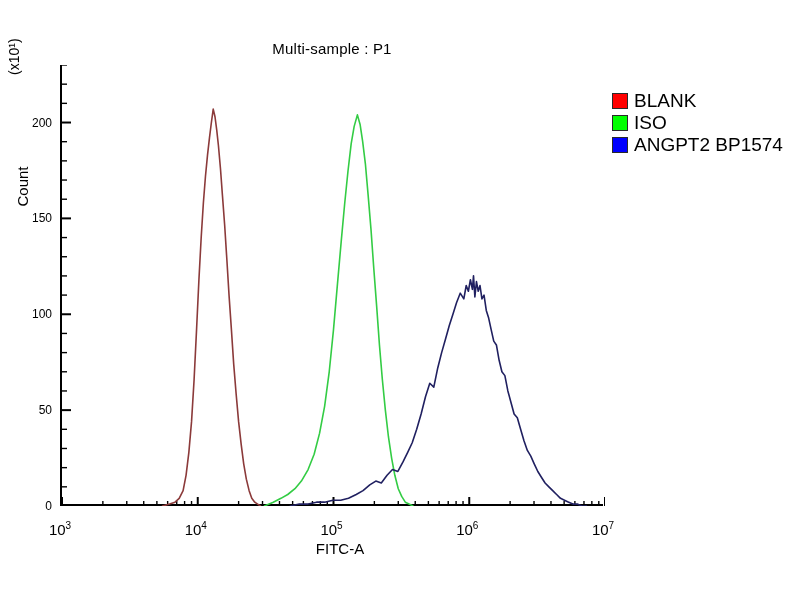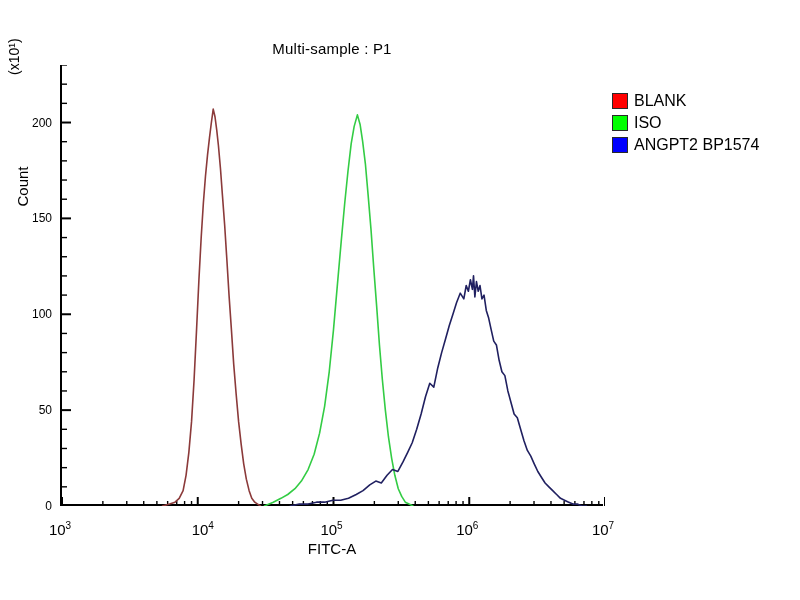--- a/index.html
+++ b/index.html
@@ -78,21 +78,21 @@
     left: 6px;
     top: 75px;
     font-size: 14px;
     white-space: nowrap;
     transform: rotate(-90deg);
     transform-origin: left top;
   }
 
   #x-axis-title {
     position: absolute;
-    left: 60px;
+    left: 68px;
     top: 540px;
     width: 544px;
     text-align: center;
     font-size: 15px;
     white-space: nowrap;
   }
 
   
   .ytick-label {
     position: absolute;
@@ -144,21 +144,21 @@
   }
   .legend-swatch {
     width: 16px;
     height: 16px;
     border: 1px solid #2a2a2a;
     box-sizing: border-box;
     flex: 0 0 auto;
     margin-right: 6px;
   }
   .legend-label {
-    font-size: 16px;
+    font-size: 19px;
     white-space: nowrap;
     line-height: 1;
   }
 </style>
 </head>
 <body>
 
 <div id="figure">
 
   <div id="chart-title">Multi-sample : P1</div>
@@ -239,21 +239,21 @@
         <line x1="0" y1="19.17391304347825" x2="5" y2="19.17391304347825" stroke="#000" stroke-width="1.4"></line>
         <line x1="0" y1="0" x2="5" y2="0" stroke="#000" stroke-width="1.4"></line>
         <polyline points="100.50,441.00 107.57,439.08 113.01,437.17 117.20,433.33 121.10,425.66 124.05,410.32 126.86,387.31 129.54,356.63 132.10,314.45 134.56,264.60 136.92,214.75 139.19,172.57 141.37,138.05 143.47,111.21 145.51,90.12 147.47,72.86 149.38,57.52 151.22,44.10 153.00,51.77 154.74,65.19 156.42,80.53 158.46,103.54 160.44,130.38 162.72,161.06 164.92,195.57 167.03,230.09 169.41,264.60 171.70,299.11 174.21,329.79 176.61,356.63 179.21,379.64 181.70,398.82 184.34,414.16 187.12,425.66 189.77,433.33 192.76,437.17 195.60,439.08 198.52,441.00" fill="none" stroke="#8b3a3a" stroke-width="1.6" stroke-linejoin="round" stroke-linecap="round"></polyline>
         <polyline points="202.45,441.00 211.27,437.17 218.94,433.33 225.72,429.50 232.95,423.74 239.39,416.07 246.10,404.57 252.13,389.23 257.60,368.14 262.61,341.30 267.22,306.78 271.50,264.60 275.49,218.58 279.22,176.40 282.74,138.05 286.05,105.46 289.19,78.61 292.17,61.36 295.40,49.85 298.09,59.44 300.67,76.70 303.47,99.70 306.15,130.38 309.03,164.90 311.77,203.24 314.68,241.59 317.45,279.94 320.35,314.45 323.36,345.13 326.46,371.97 329.62,393.07 332.83,410.32 336.27,423.74 339.70,431.41 343.30,437.17 347.02,439.08 350.98,441.00" fill="none" stroke="#33cc44" stroke-width="1.6" stroke-linejoin="round" stroke-linecap="round"></polyline>
         <polyline points="228.23,441.00 237.32,439.08 246.10,439.08 254.54,437.17 262.61,437.17 270.91,435.25 278.71,435.25 286.51,433.33 294.21,429.50 301.02,425.66 307.77,419.91 313.82,416.07 319.31,417.99 325.05,410.32 330.49,404.57 335.87,406.49 340.99,396.90 345.69,387.31 350.21,377.73 354.69,364.30 359.12,348.97 363.49,331.71 367.78,318.29 371.79,322.12 375.74,302.95 379.63,287.61 383.46,274.19 387.22,260.77 390.92,249.26 394.53,237.76 398.22,228.17 401.82,233.92 404.23,220.50 406.36,226.25 408.42,214.75 410.41,224.33 411.51,210.91 412.87,232.00 414.46,216.67 416.25,226.25 418.00,220.50 419.93,233.92 422.03,230.09 424.28,245.43 426.66,253.10 429.16,264.60 431.74,276.10 434.40,279.94 437.13,295.28 439.90,306.78 442.88,310.62 445.86,325.96 448.99,337.46 452.10,348.97 455.32,352.80 458.62,364.30 461.97,375.81 465.37,385.40 468.79,391.15 472.22,398.82 475.82,406.49 479.40,412.24 483.09,417.99 486.88,421.83 490.72,425.66 494.60,429.50 498.49,433.33 502.49,435.25 506.67,437.17 510.89,439.08 515.29,439.08 519.83,441.00 524.45,441.00" fill="none" stroke="#202060" stroke-width="1.6" stroke-linejoin="round" stroke-linecap="round"></polyline>
       </svg>
   </div>
 
   <div id="x-tick-labels">
       <div class="xtick-label" style="left: 0px;">10<sup>3</sup></div>
-      <div class="xtick-label" style="left: 135.75px; margin-left: 7px;">10<sup>4</sup></div>
+      <div class="xtick-label" style="left: 135.75px;">10<sup>4</sup></div>
       <div class="xtick-label" style="left: 271.5px;">10<sup>5</sup></div>
       <div class="xtick-label" style="left: 407.25px;">10<sup>6</sup></div>
       <div class="xtick-label" style="left: 543px;">10<sup>7</sup></div>
     </div>
 
   <div id="x-axis-title">FITC-A</div>
 
   <div id="legend">
       <div class="legend-row">
         <span class="legend-swatch" style="background: rgb(255, 0, 0);"></span>

